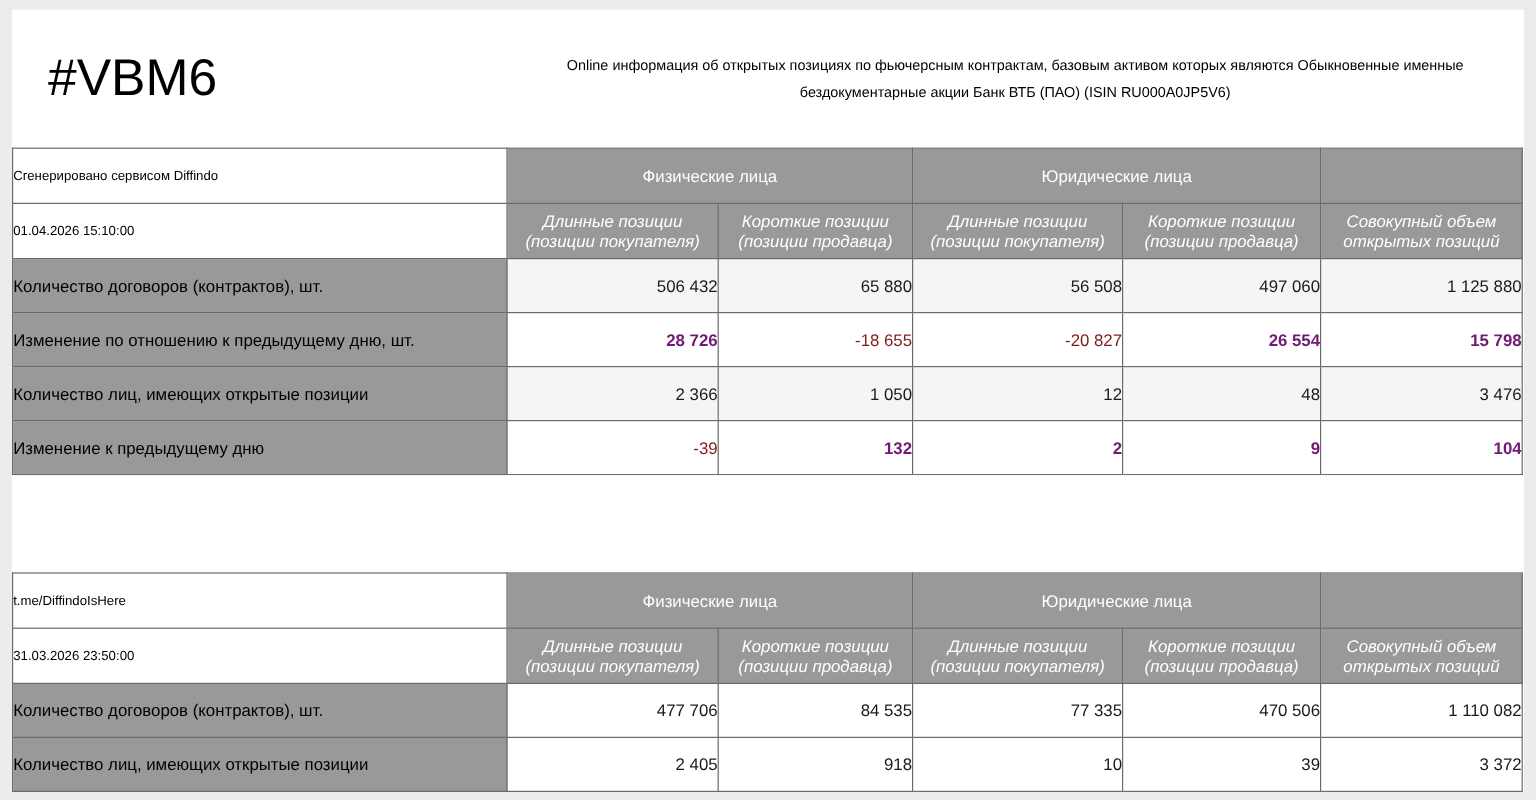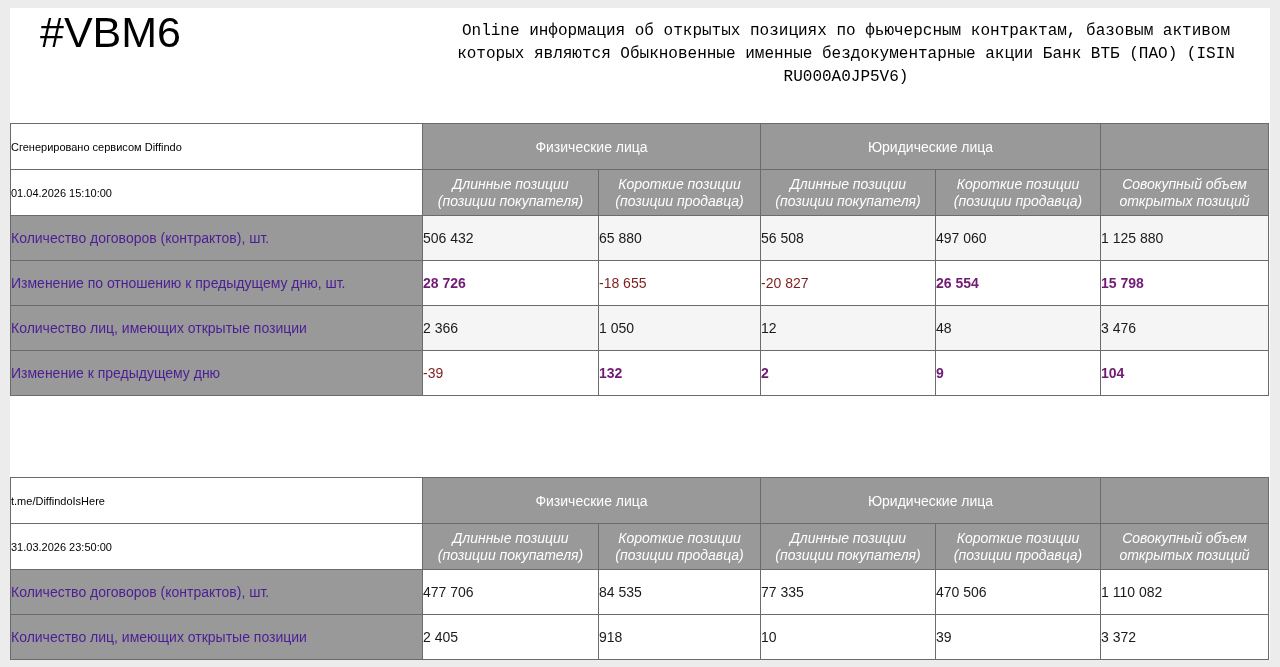--- a/index.html
+++ b/index.html
@@ -12,45 +12,44 @@
   }
   .card {
     position: relative;
     margin: 8px 10px 0 10px;
     width: 1260px;
     background: #ffffff;
   }
   
   .page-header {
     display: flex;
-    align-items: flex-start;
+    align-items: center;
     height: 115px;
   }
   .ticker {
     margin: 0;
     width: 412px;
     padding-left: 30px;
     font-size: 43px;
     font-weight: normal;
     color: #000;
     flex: 0 0 auto;
   }
   .desc-wrap {
     flex: 1 1 auto;
     display: flex;
     justify-content: center;
   }
   .desc {
     margin: 12px;
     max-width: 800px;
     text-align: center;
-    font-size: 16px;
+    font-size: 12px;
     line-height: 23px;
     color: #000;
-    font-family: Liberation Mono, monospace;
   }
   
   table.report {
     border-collapse: collapse;
     table-layout: fixed;
     width: 1258px;
   }
   table.report th, table.report td {
     border: 1px solid #6b6b6b;
     font-weight: normal;
@@ -69,30 +68,30 @@
   th.group, th.colh {
     background: #999999;
     color: #ffffff;
     text-align: center;
     vertical-align: middle;
   }
   th.group { height: 46px; font-size: 14px; }
   th.colh  { height: 46px; font-size: 14px; line-height: 17px; font-style: italic; }
   td.rowlabel {
     background: #999999;
-    color: #4c1d95;
+    color: #000000;
     height: 45px;
     vertical-align: middle;
     text-align: left;
     padding: 0 10px;
     font-size: 14px;
   }
   td.val {
     height: 45px;
-    text-align: left;
+    text-align: right;
     vertical-align: middle;
     font-size: 14px;
     background: #ffffff;
     white-space: nowrap;
   }
   tr.striped td.val { background: #f5f5f5; }
   td.val.pos { color: #701a75; font-weight: bold; }
   td.val.neg { color: #7f1d1d; }
   .spacer { height: 81px; background: #fff; }
 </style>

